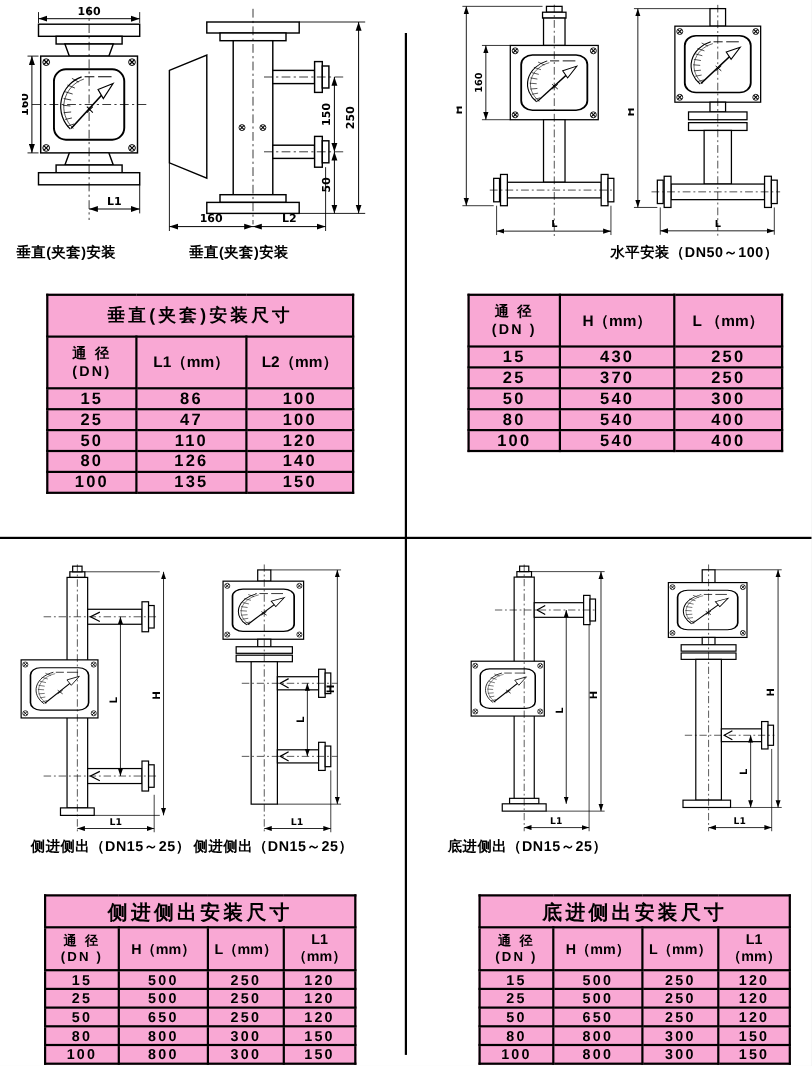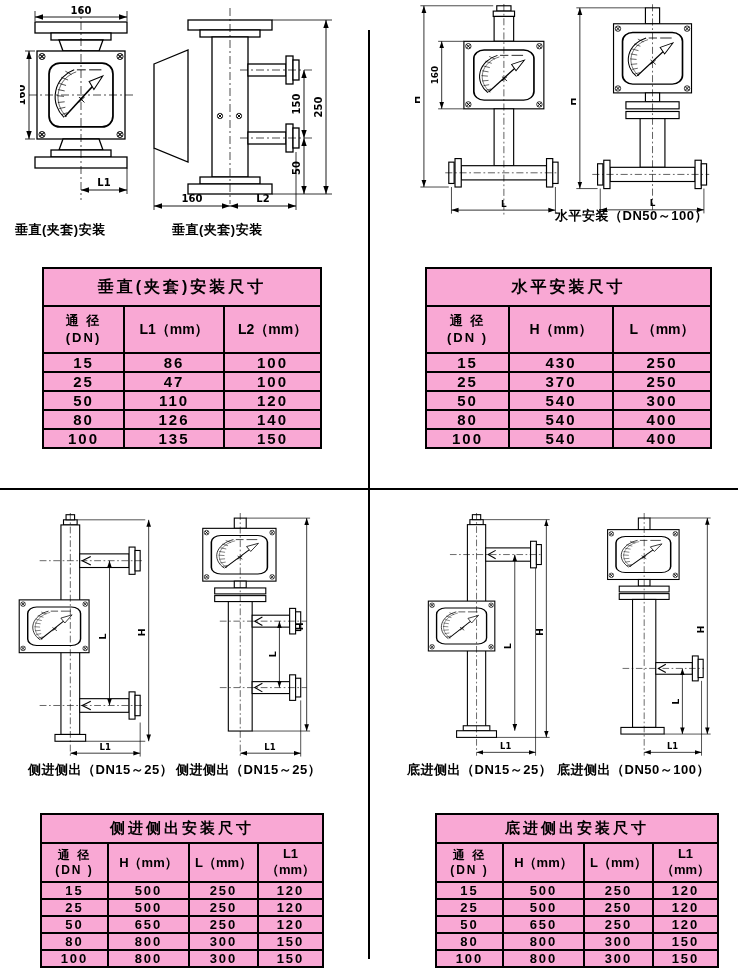--- a/index.html
+++ b/index.html
@@ -16,21 +16,21 @@
   .fig .cl{stroke:#000;fill:none;stroke-width:0.7;stroke-dasharray:8 3 2 3}
   .fig text{font:bold 10px "DejaVu Sans",sans-serif;fill:#000;text-anchor:middle}
   .caption{position:absolute;text-align:left;font-weight:bold;font-size:13px;letter-spacing:0.5px;white-space:nowrap}
   .dtable{position:absolute;border-collapse:collapse;table-layout:fixed;background:#f9a8d4}
   .dtable td,.dtable th{border:2px solid #000;text-align:center;font-weight:bold;padding:0;color:#000;overflow:hidden}
   .dtable .title-cell{font-size:16px;letter-spacing:3px}
   .dn2{font-size:13px;line-height:1.25;letter-spacing:2px}
   .top .title-cell{height:36px}
   .top th{height:45px;font-size:14px}
   .top tbody td{height:17px;font-size:15px;letter-spacing:2px}
-  .bottom .title-cell{height:27px;font-size:15px}
+  .bottom .title-cell{height:27px;font-size:18px}
   .bottom th{height:37px;font-size:13px}
   .bottom .dn2{font-size:12px}
   .bottom tbody td{height:12px;font-size:13px;letter-spacing:2px}
 </style>
 </head>
 <body>
 
 <svg width="0" height="0" style="position:absolute" aria-hidden="true">
   <defs>
     <marker id="arw" viewBox="0 0 8 6" refX="8" refY="3" markerWidth="8" markerHeight="6" markerUnits="userSpaceOnUse" orient="auto-start-reverse">
@@ -237,32 +237,29 @@
       <line class="ext" x1="84" y1="4" x2="6" y2="4"></line>
       <line class="ext" x1="30" y1="208" x2="6" y2="208"></line>
       <line class="dim" x1="10" y1="4" x2="10" y2="208" marker-start="url(#arw)" marker-end="url(#arw)"></line>
       <text x="6" y="110" transform="rotate(-90 6 110)" style="font-size:11px">H</text>
       <line class="ext" x1="33" y1="208" x2="33" y2="236"></line>
       <line class="ext" x1="150" y1="208" x2="150" y2="236"></line>
       <line class="dim" x1="33" y1="232" x2="150" y2="232" marker-start="url(#arw)" marker-end="url(#arw)"></line>
       <text x="92" y="228">L</text>
     </svg>
 
-    <div class="caption" style="left:186px;top:207px;width:172px">水平安装（DN50～100）</div>
+    <div class="caption" style="left:186px;top:221px;width:172px">水平安装（DN50～100）</div>
 
     <table class="dtable top" style="left:56px;top:267px;width:285px">
       <colgroup>
           <col style="width:83px">
           <col style="width:104px">
           <col style="width:98px">
         </colgroup>
       <thead>
-        <tr>
-            <td class="title-cell" colspan="3">水平安装尺寸</td>
-          </tr>
         <tr>
           <th>
             <div class="dn2">通  径</div>
             <div class="dn2">(DN )</div>
           </th>
           <th>H（mm）</th>
           <th>L （mm）</th>
         </tr>
       </thead>
       <tbody>
@@ -478,21 +475,20 @@
       <line class="ext" x1="83" y1="6" x2="156" y2="6"></line>
       <line class="ext" x1="100" y1="266" x2="156" y2="266"></line>
       <line class="dim" x1="152" y1="6" x2="152" y2="266" marker-start="url(#arw)" marker-end="url(#arw)"></line>
       <text x="148" y="140" transform="rotate(-90 148 140)" style="font-size:11px">H</text>
       <line class="ext" x1="145" y1="202" x2="145" y2="292"></line>
       <line class="dim" x1="76" y1="288" x2="145" y2="288" marker-start="url(#arw)" marker-end="url(#arw)"></line>
       <text x="110" y="284">L1</text>
     </svg>
 
     <div class="caption" style="left:38px;top:272px;width:165px">底进侧出（DN15～25）</div>
-    <div class="caption" style="left:188px;top:272px;width:168px">底进侧出（DN50～100）</div>
 
     <table class="dtable bottom" style="left:66px;top:324px;width:282px">
       <colgroup>
           <col style="width:67px">
           <col style="width:81px">
           <col style="width:69px">
           <col style="width:65px">
         </colgroup>
       <thead>
         <tr>

